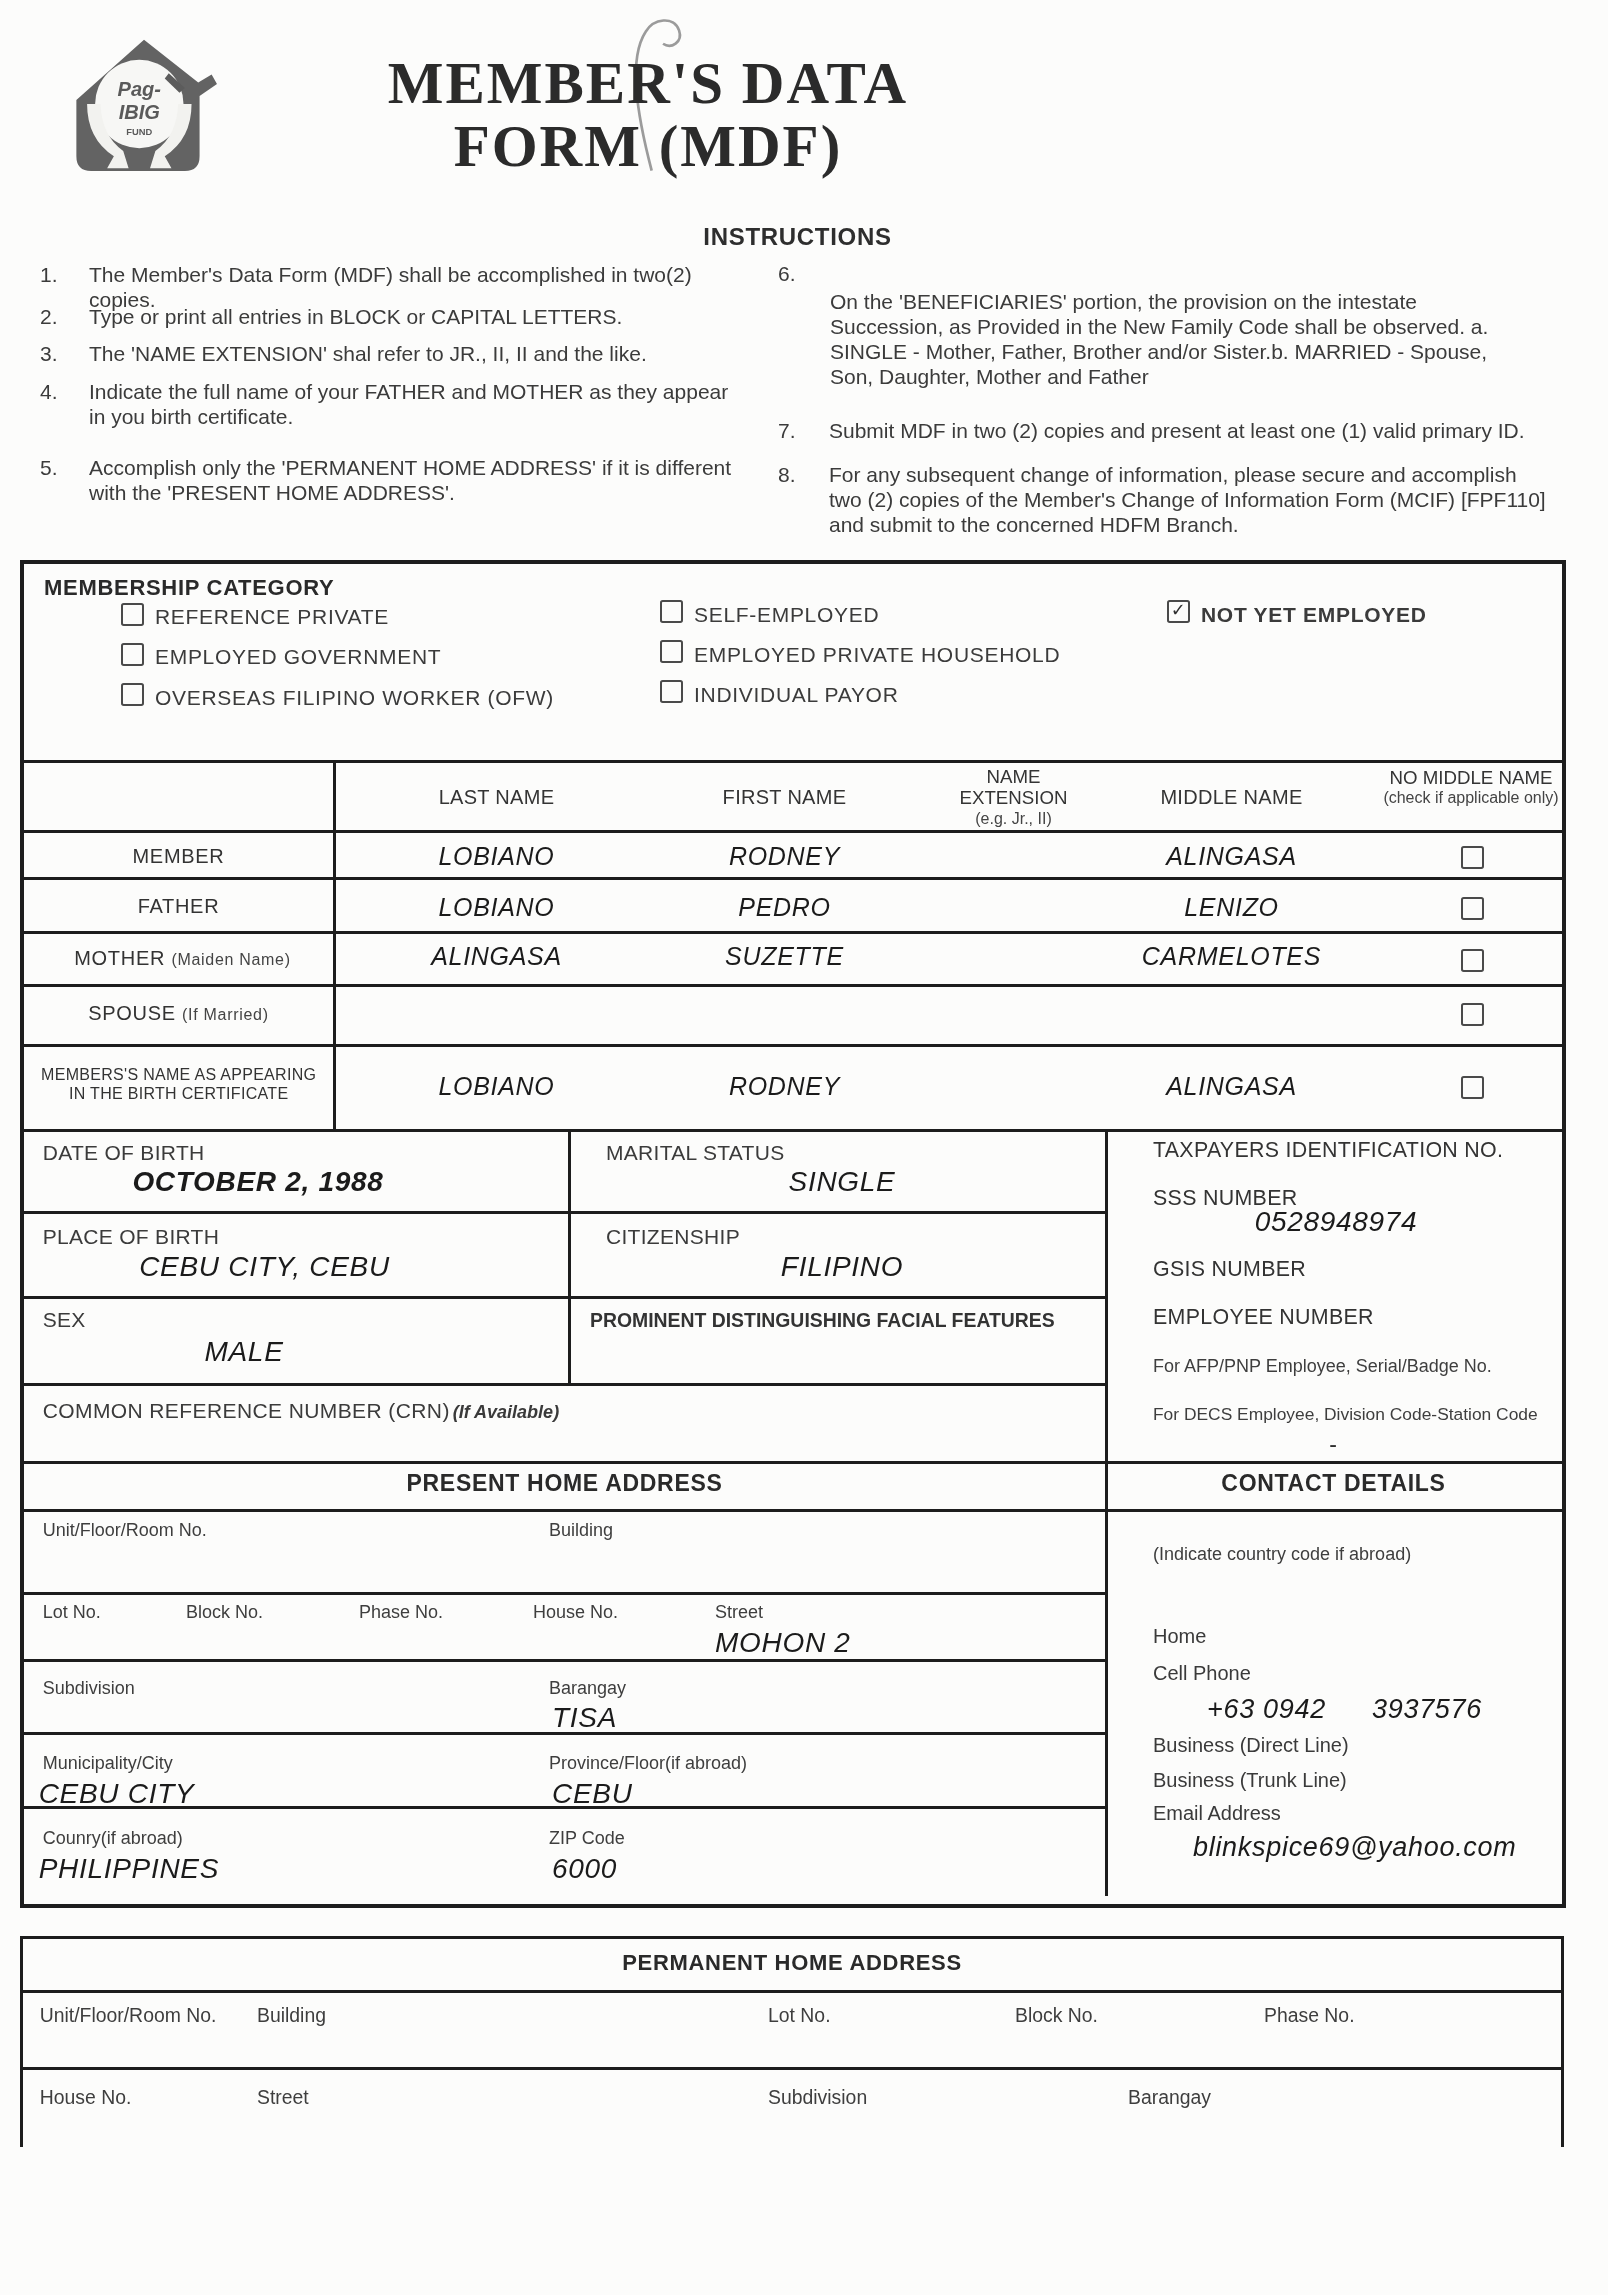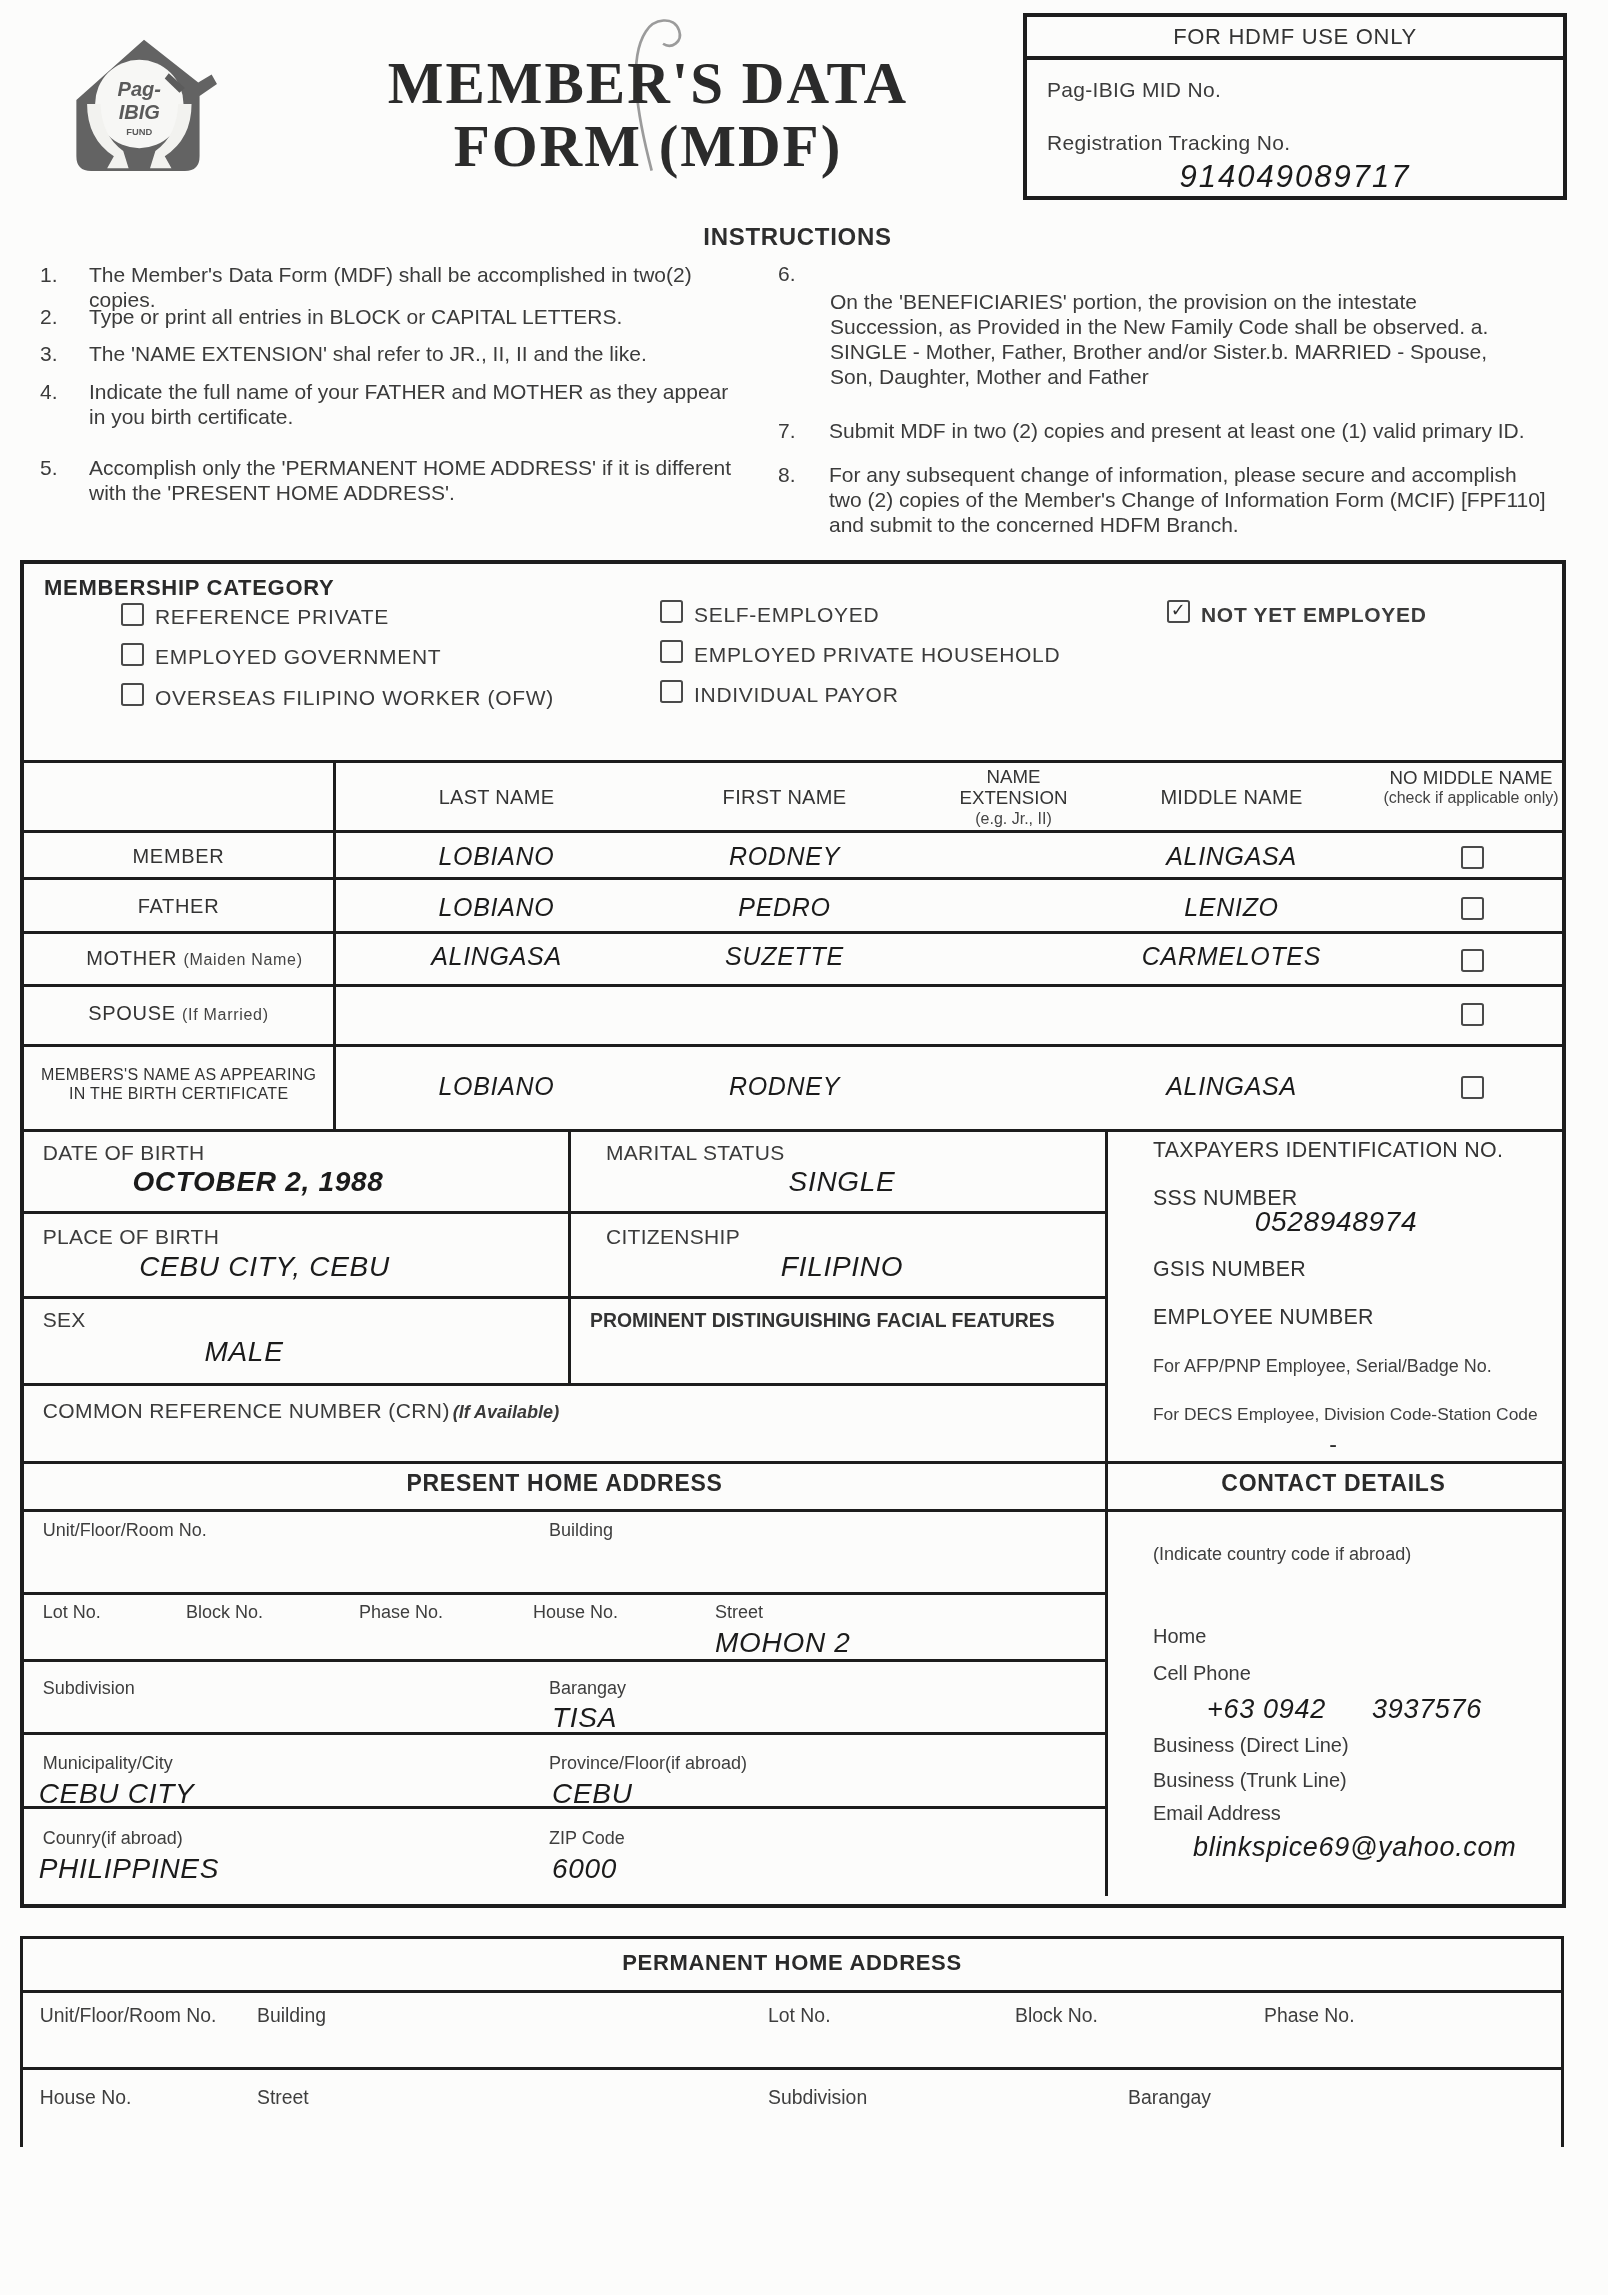--- a/index.html
+++ b/index.html
@@ -47,26 +47,20 @@
     <text x="108" y="164" text-anchor="middle" font-size="14" font-weight="bold" fill="#5a5a5a">FUND</text>
   </svg>
 
   <svg class="abs" style="left:588px;top:5.3px;" width="114" height="167" viewBox="0 0 170 250">
     <path d="M95 248 C72 160 60 80 86 40 C98 20 128 16 136 38 C142 56 124 66 112 58" fill="none" stroke="#9b9b9b" stroke-width="4"></path>
   </svg>
 
   <div class="abs title-line center" style="left:334px;top:112px;width:628px;">FORM (MDF)</div>
   <div class="abs title-line center" style="left:334px;top:49px;width:628px;">MEMBER'S DATA</div>
 
-  <div class="abs frame" style="left:1023px;top:13.4px;width:536px;height:179px;">
-    <div class="abs center" style="left:0;top:0;width:100%;height:39px;line-height:39px;font-size:22px;color:#333;letter-spacing:0.7px;border-bottom:4px solid #1d1d1d;">FOR HDMF USE ONLY</div>
-    <div class="abs lbl" style="left:20px;top:61px;">Pag-IBIG MID No.</div>
-    <div class="abs lbl" style="left:20px;top:114px;">Registration Tracking No.</div>
-    <div class="abs ital center" style="left:0;top:142px;width:100%;font-size:31px;color:#1b1b1b;letter-spacing:2px;">914049089717</div>
-  </div>
 
   <div class="abs bold center" style="left:657px;top:223px;width:281px;font-size:24px;color:#2e2e2e;letter-spacing:0.7px;">INSTRUCTIONS</div>
 
   <div class="ins-item" style="left:40px;top:262px;width:721px;">
     <span class="ins-num">1.</span>
     <span>The Member's Data Form (MDF) shall be accomplished in two(2) copies.</span>
   </div>
   <div class="ins-item" style="left:40px;top:304px;width:721px;">
     <span class="ins-num">2.</span>
     <span>Type or print all entries in BLOCK or CAPITAL LETTERS.</span>
@@ -162,21 +156,21 @@
     <div class="abs row-lbl center" style="left:0;top:331px;width:309px;">
       <span>FATHER</span>
       <span class="note"></span>
     </div>
     <div class="abs val-sm center" style="left:369px;top:329px;width:207px;">LOBIANO</div>
     <div class="abs val-sm center" style="left:657px;top:329px;width:207px;">PEDRO</div>
     <div class="abs val-sm center" style="left:906px;top:329px;width:167px;"></div>
     <div class="abs val-sm center" style="left:1104px;top:329px;width:207px;">LENIZO</div>
     <span class="cb" style="left:1437px;top:333px;"></span>
 
-    <div class="abs row-lbl center" style="left:16px;top:383px;width:309px;">
+    <div class="abs row-lbl center" style="left:4px;top:383px;width:309px;">
       <span>MOTHER</span>
       <span class="note">(Maiden Name)</span>
     </div>
     <div class="abs val-sm center" style="left:369px;top:378px;width:207px;">ALINGASA</div>
     <div class="abs val-sm center" style="left:657px;top:378px;width:207px;">SUZETTE</div>
     <div class="abs val-sm center" style="left:906px;top:378px;width:167px;"></div>
     <div class="abs val-sm center" style="left:1104px;top:378px;width:207px;">CARMELOTES</div>
     <span class="cb" style="left:1437px;top:385px;"></span>
 
     <div class="abs row-lbl center" style="left:0;top:438px;width:309px;">

